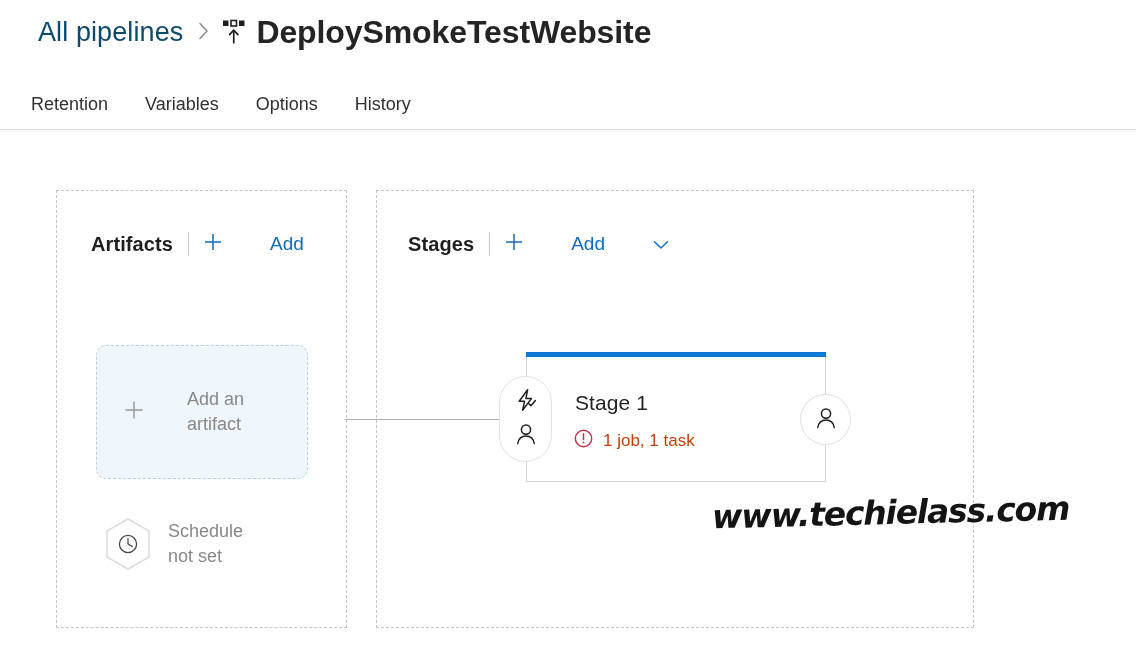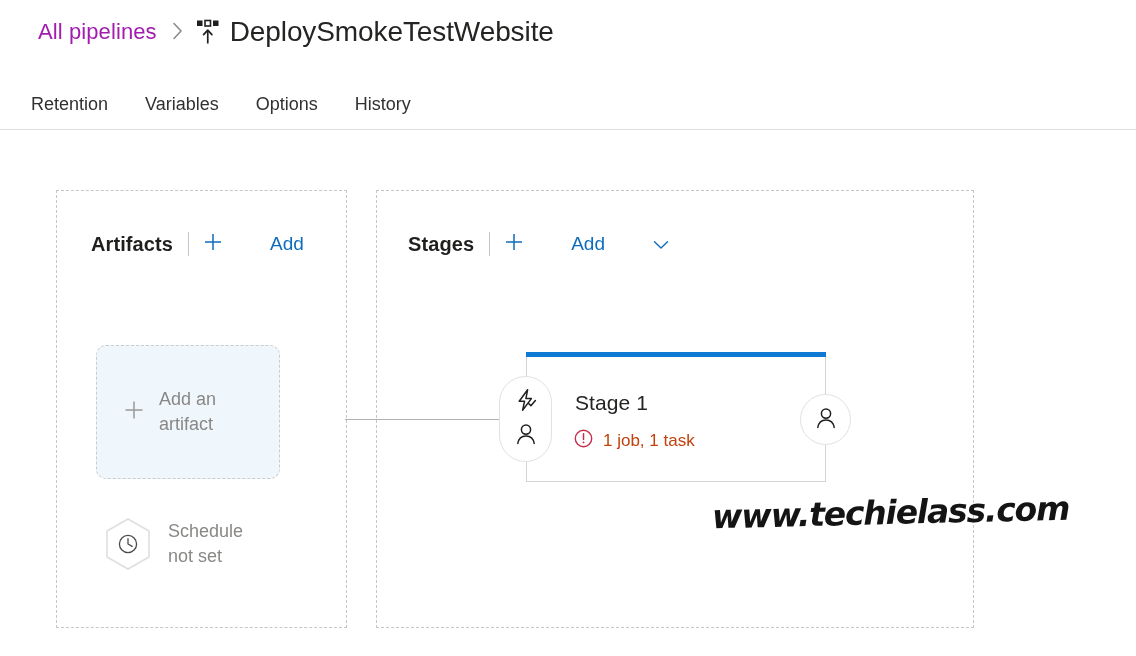--- a/index.html
+++ b/index.html
@@ -21,45 +21,45 @@
   
   .breadcrumb {
     position: absolute;
     left: 38px;
     top: 10px;
     display: flex;
     align-items: center;
     height: 44px;
   }
   .crumb-link {
-    font-size: 22px;
-    color: #a21caf;
+    font-size: 27px;
+    color: #0c4a6e;
     font-weight: 400;
     letter-spacing: 0.1px;
     cursor: pointer;
     white-space: nowrap;
   }
   .crumb-sep {
     font-size: 20px;
     color: #8a8886;
     margin: 0 13px 0 15px;
     line-height: 1;
     font-weight: 400;
   }
   .release-icon {
     width: 24px;
     height: 26px;
     margin-right: 10px;
     position: relative;
     flex: none;
   }
   .crumb-title {
-    font-size: 28px;
+    font-size: 32px;
     color: #252423;
-    font-weight: 400;
+    font-weight: 700;
     letter-spacing: -0.1px;
     white-space: nowrap;
   }
 
   
   .tabbar {
     position: absolute;
     left: 0;
     top: 80px;
     width: 1136px;
@@ -170,29 +170,30 @@
   .add-link .chev {
     margin-left: 9px;
     flex: none;
   }
 
   
   #add-artifact-box {
     position: absolute;
     left: 96px;
     top: 345px;
-    width: 184px;
+    width: 212px;
     height: 134px;
     box-sizing: border-box;
     border: 1px dashed #c3cdd6;
     border-radius: 10px;
     background: #eff6fc;
     display: flex;
     align-items: center;
     cursor: pointer;
+    gap: 28px;
   }
   #add-artifact-box .aa-plus {
     margin-left: 26px;
     margin-right: 14px;
     flex: none;
   }
   #add-artifact-box .aa-text {
     font-size: 18px;
     color: #8a8886;
     line-height: 1.38;

